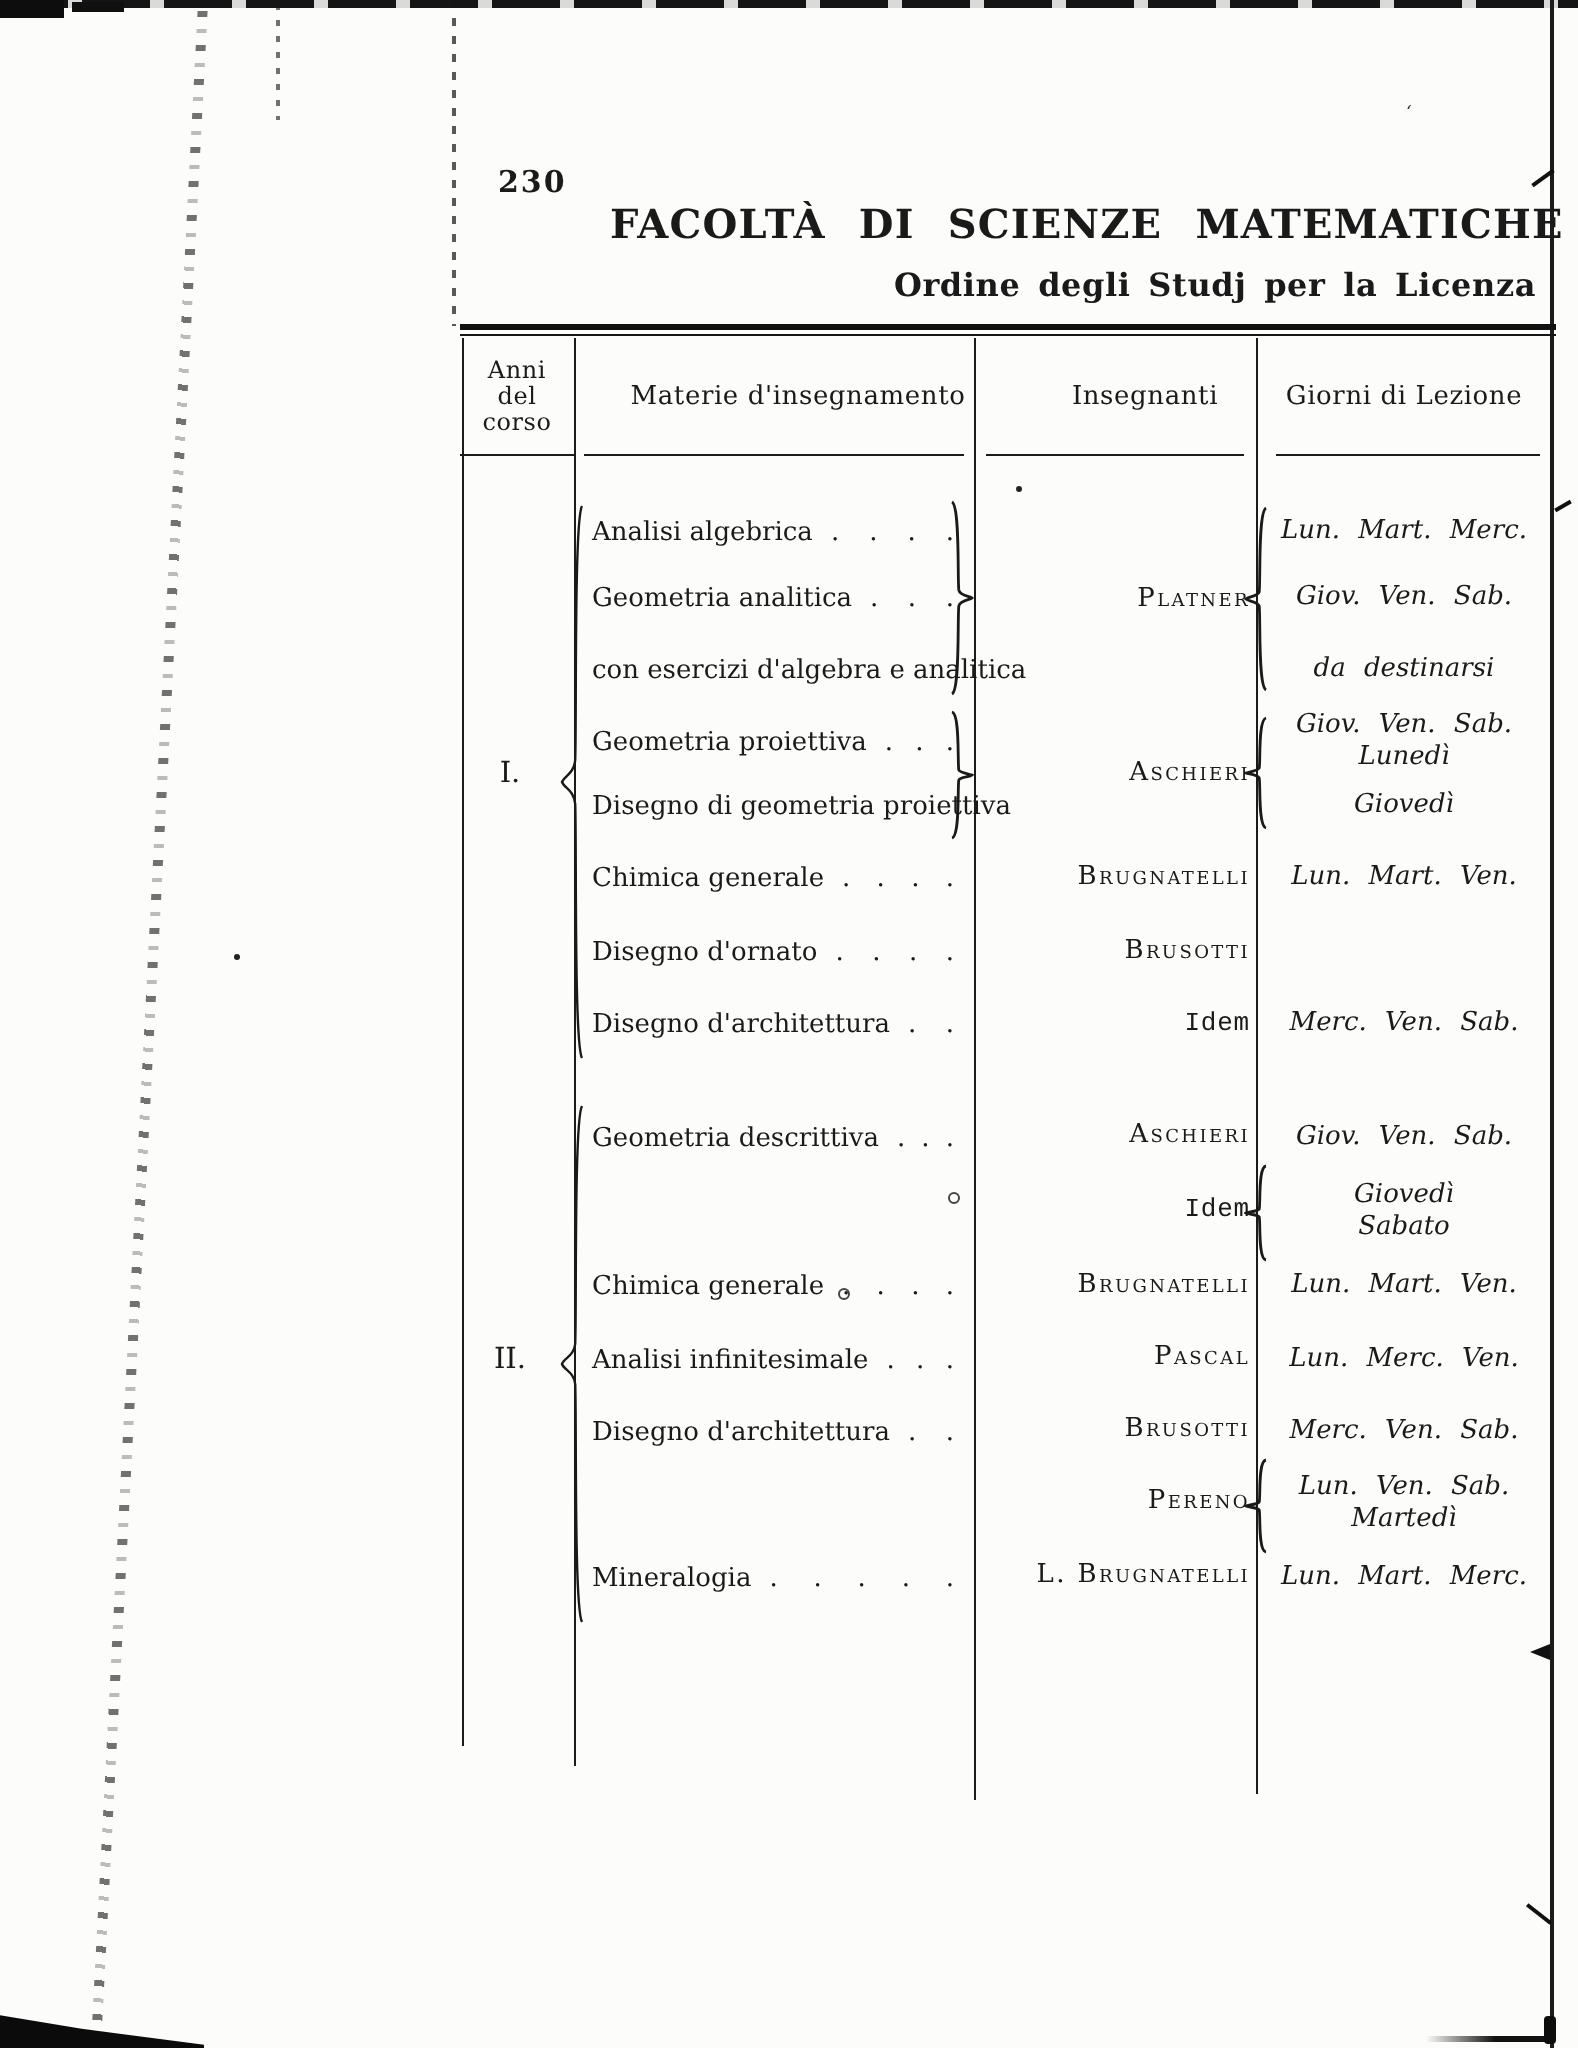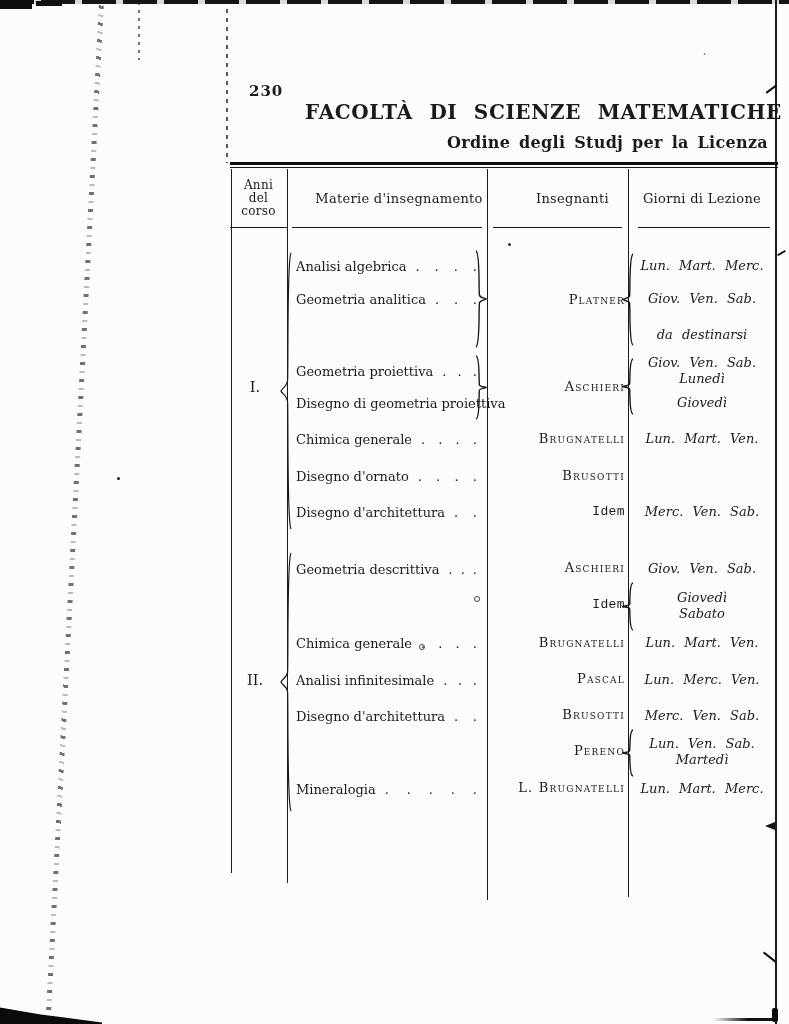--- a/index.html
+++ b/index.html
@@ -186,20 +186,24 @@
       <div class="m">
           <span>Geometria analitica</span>
           <span class="dots">. . .</span>
         </div>
       <div class="g">
           <div>Giov. Ven. Sab.</div>
           <div></div>
         </div>
     </div>
     <div class="row" style="top:155px">
+      <div class="m">
+          <span>con esercizi d'algebra e analitica</span>
+          <span class="dots"></span>
+        </div>
       <div class="g">
           <div>da destinarsi</div>
           <div></div>
         </div>
     </div>
     <div class="row" style="top:191px">
       <div class="m">
           <span>Geometria proiettiva</span>
           <span class="dots">. . .</span>
         </div>

